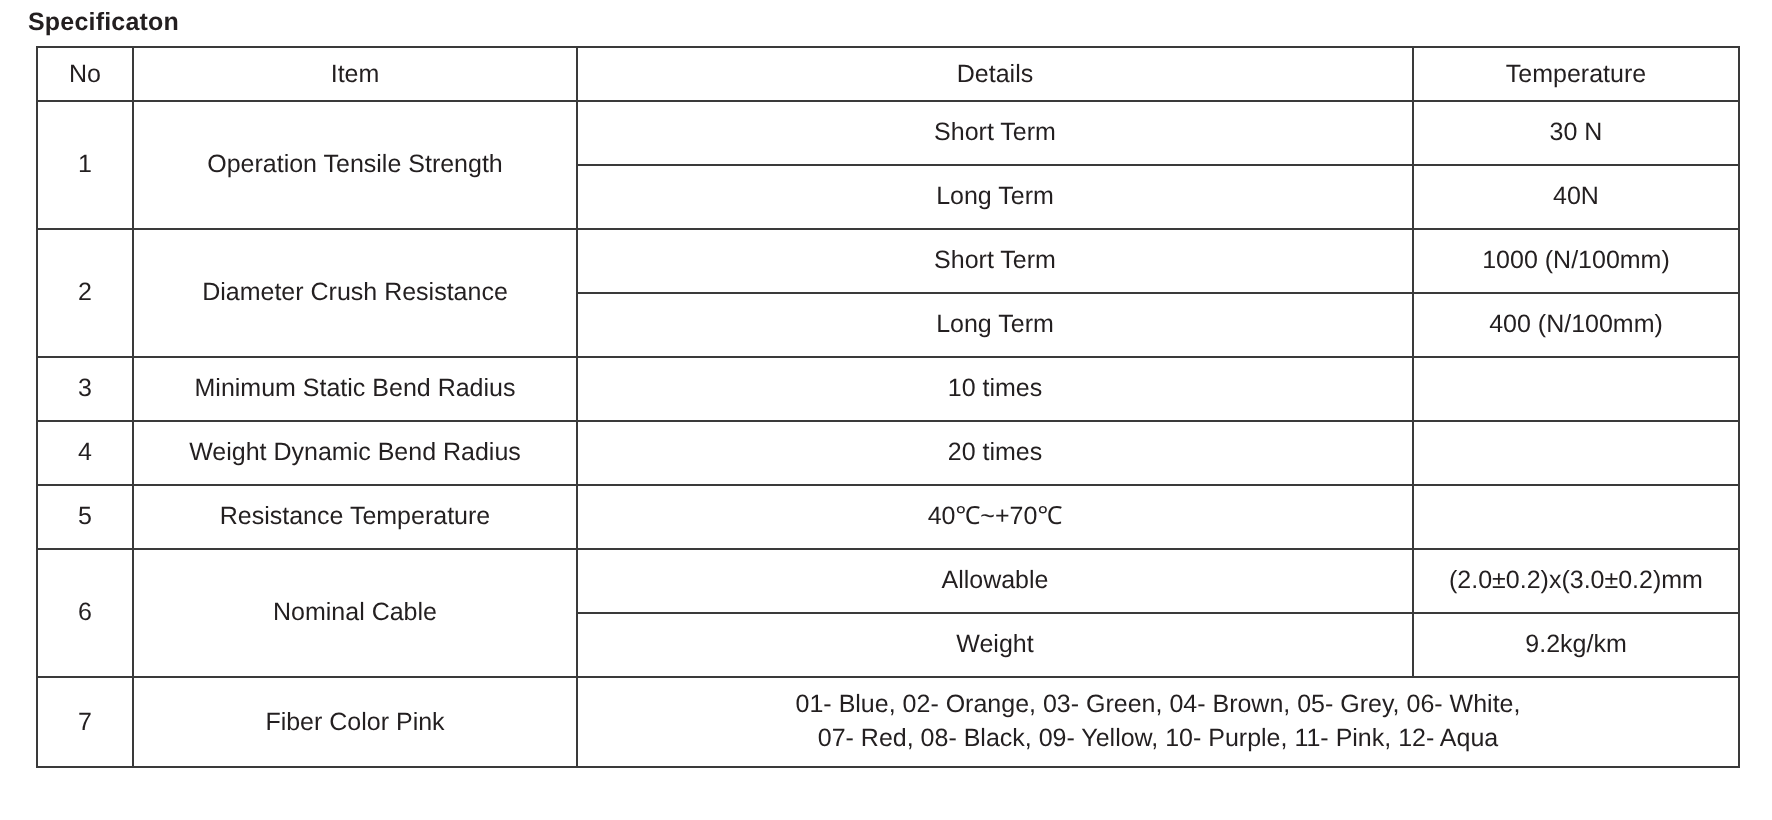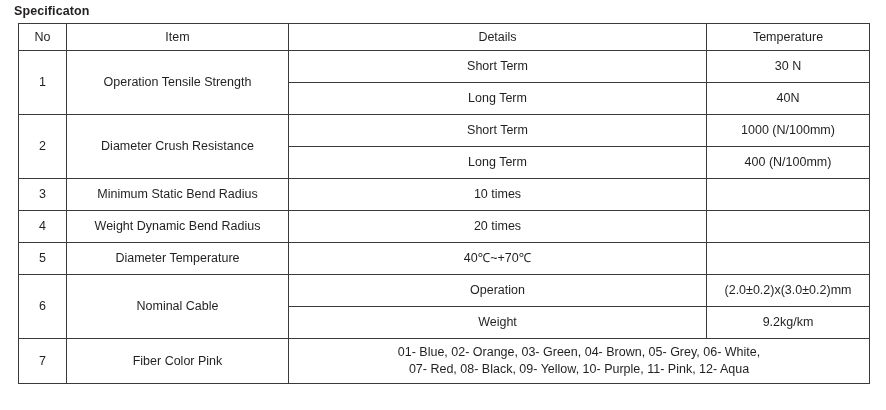--- a/index.html
+++ b/index.html
@@ -115,29 +115,29 @@
 
       <tr class="r-std">
         <td>4</td>
         <td>Weight Dynamic Bend Radius</td>
         <td>20 times</td>
         <td></td>
       </tr>
 
       <tr class="r-std">
         <td>5</td>
-        <td>Diameter Temperature</td>
+        <td>Resistance Temperature</td>
         <td>40℃~+70℃</td>
         <td></td>
       </tr>
 
       <tr class="r-std">
         <td rowspan="2">6</td>
         <td rowspan="2">Nominal Cable</td>
-        <td>Operation</td>
+        <td>Allowable</td>
         <td>(2.0±0.2)x(3.0±0.2)mm</td>
       </tr>
       <tr class="r-std">
         <td>Weight</td>
         <td>9.2kg/km</td>
       </tr>
 
       <tr class="r-tall">
         <td>7</td>
         <td>Fiber Color Pink</td>

